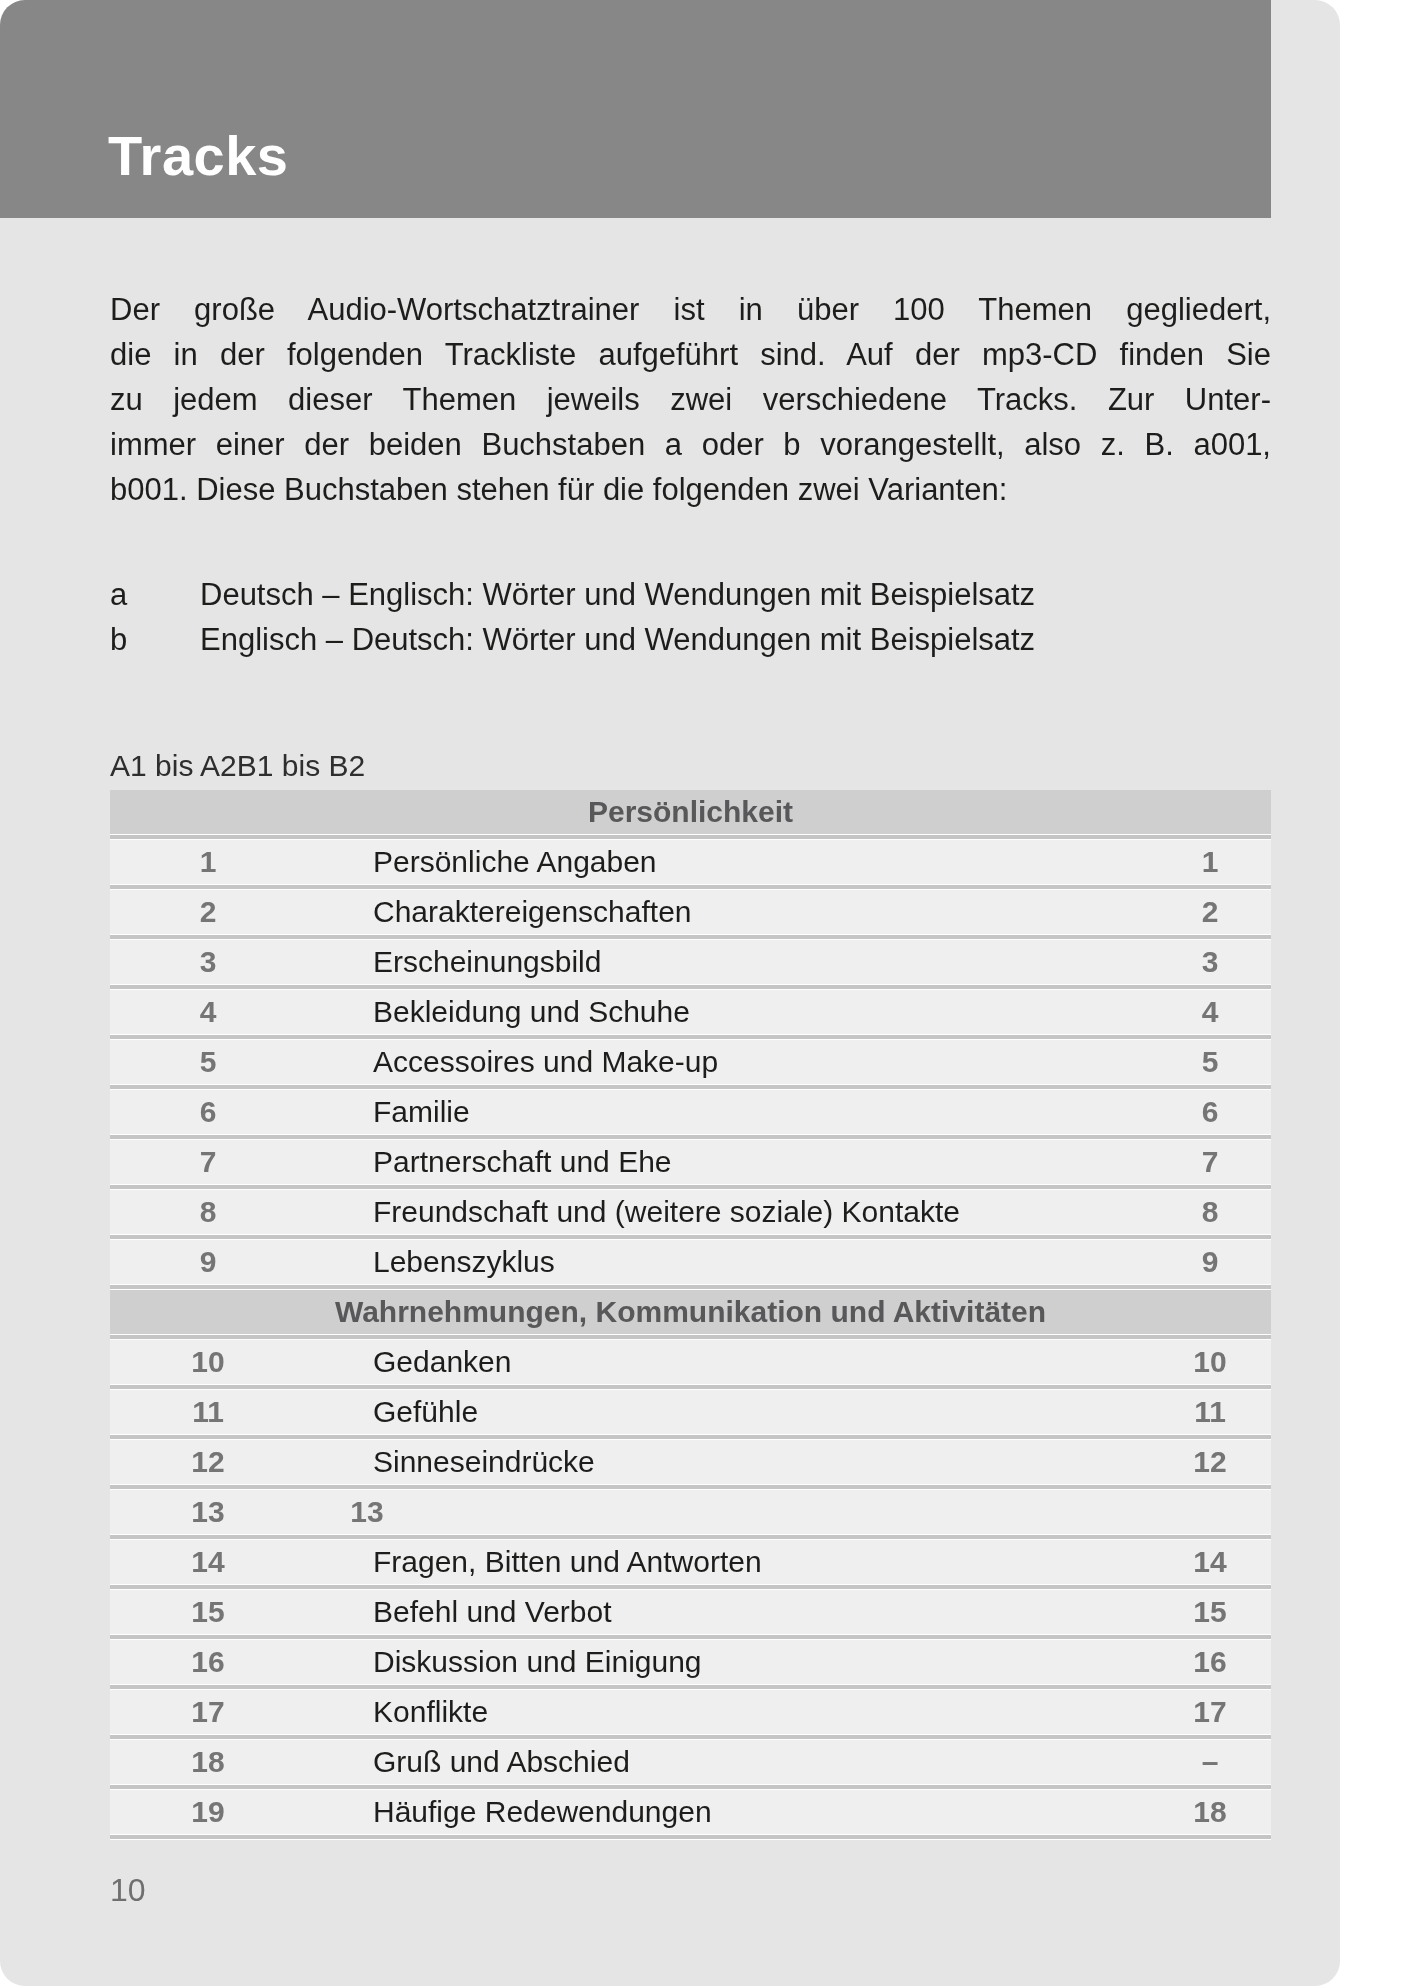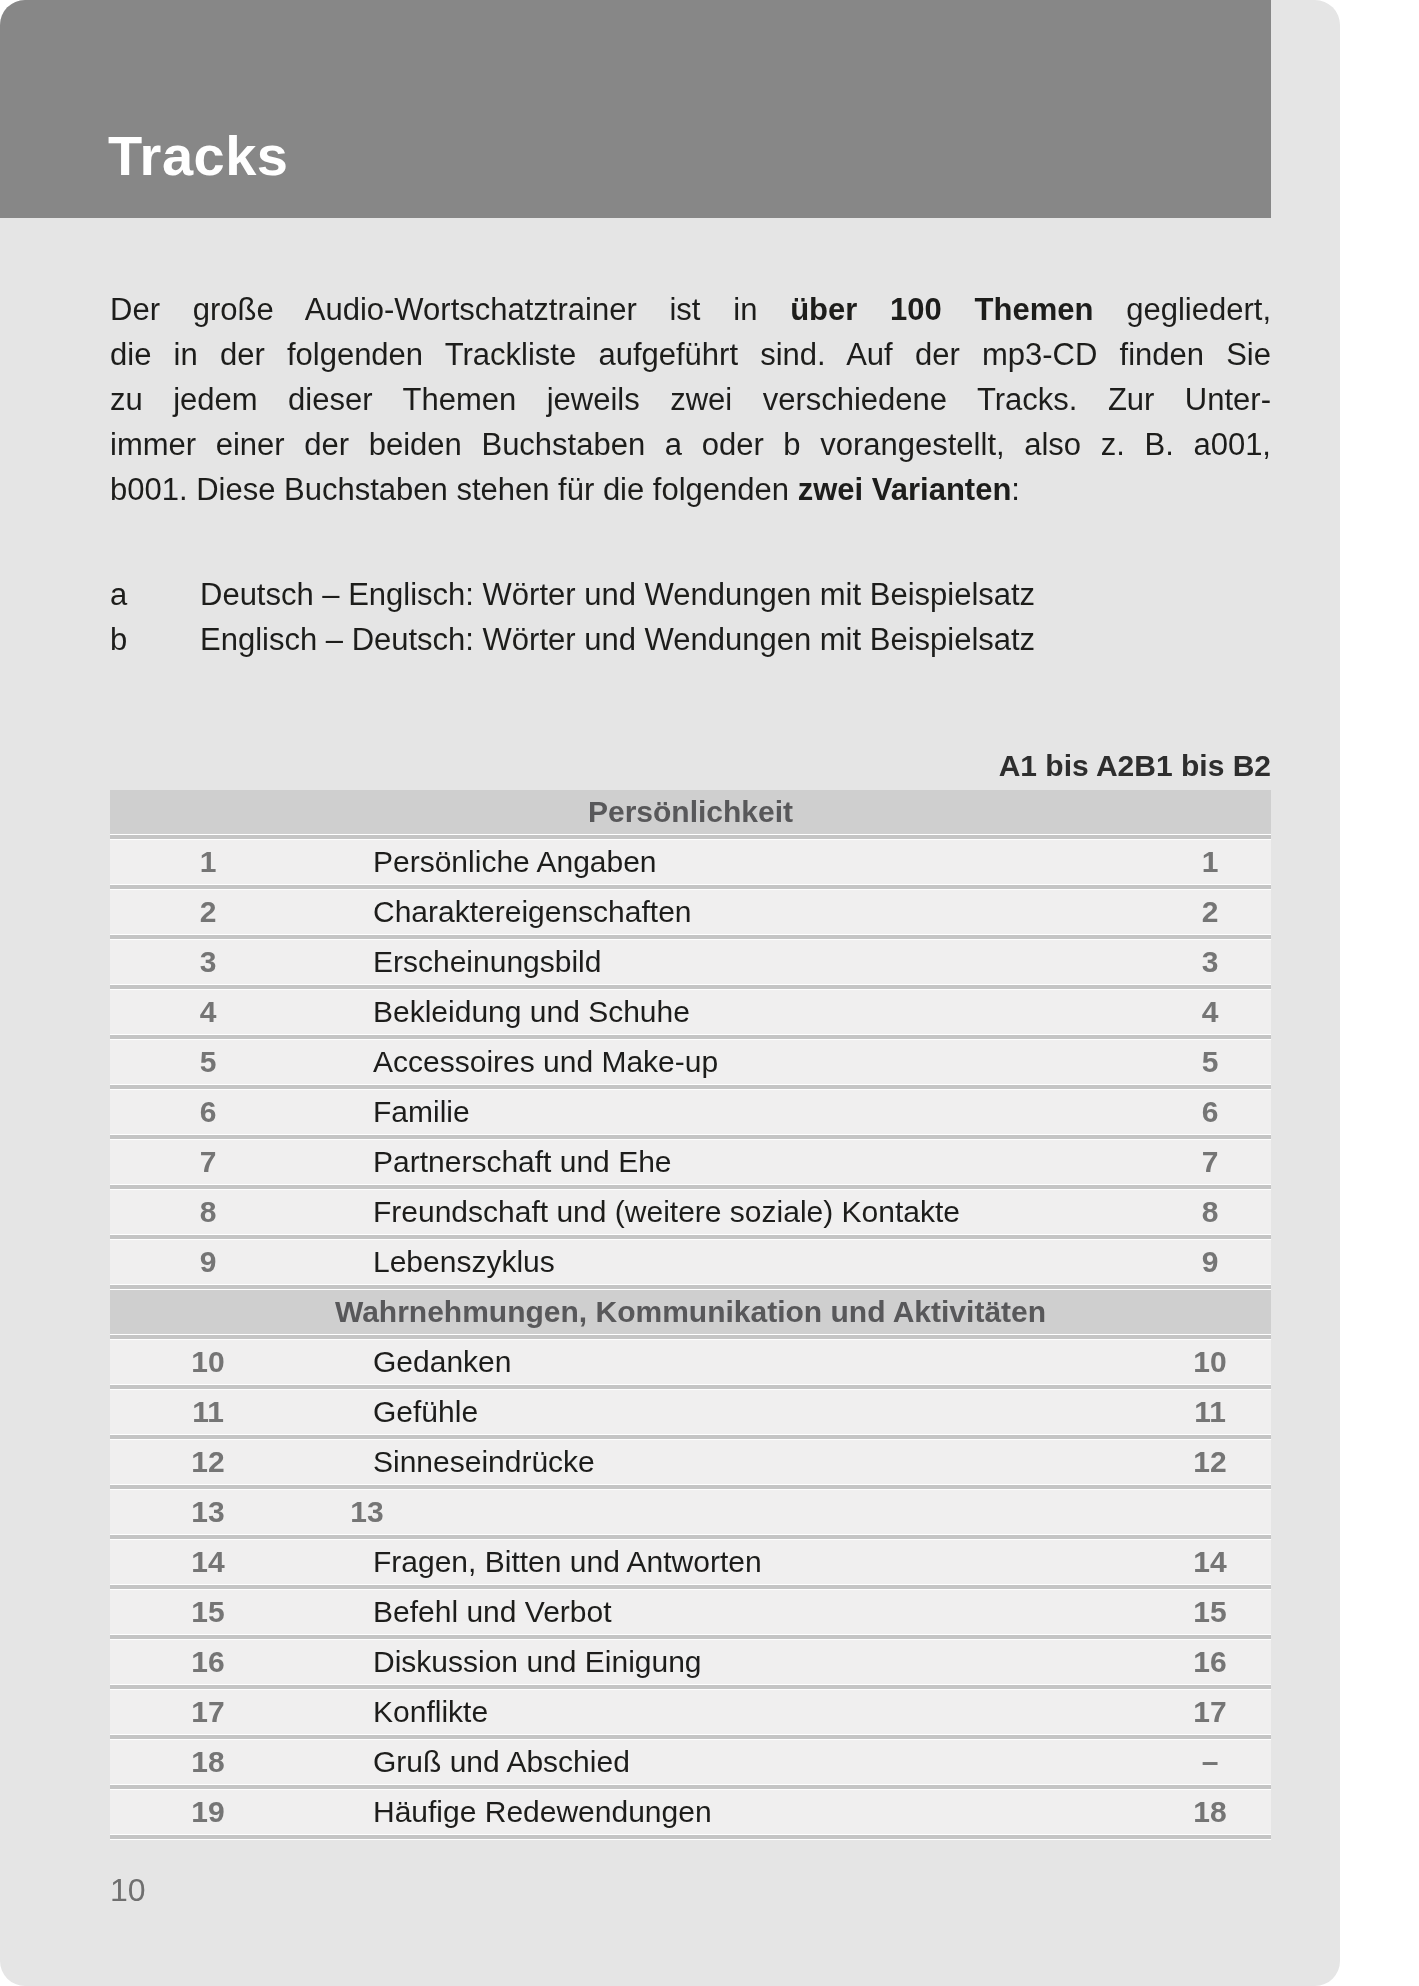--- a/index.html
+++ b/index.html
@@ -15,27 +15,27 @@
   *{margin:0;padding:0;box-sizing:border-box;}
   body{background:#ffffff;font-family:"Liberation Sans", sans-serif;}
   .page{position:relative;width:1340px;height:1986px;background:#e5e5e5;overflow:hidden;border-radius:25px;}
 
   .banner{position:absolute;left:0;top:0;width:1271px;height:218px;background:var(--banner-gray);}
   .banner h1{position:absolute;left:108px;top:128px;font-size:56px;font-weight:bold;color:#ffffff;line-height:1;letter-spacing:.5px;}
 
   .intro{position:absolute;left:110px;top:287px;width:1161px;font-size:31px;line-height:45px;color:var(--text-dark);}
   .pline{white-space:nowrap;}
   .pline.just{white-space:normal;text-align:justify;text-align-last:justify;}
-  .pline strong{font-weight:bold;}
+  .pline strong{font-weight:normal;}
 
   .variants{position:absolute;left:110px;top:572px;width:1161px;font-size:31px;line-height:45px;color:var(--text-dark);}
   .vrow{display:flex;}
   .vlabel{width:90px;flex:0 0 90px;}
 
-  .level-headers{position:absolute;left:110px;top:748px;width:1161px;display:flex;justify-content:flex-end;font-size:30px;font-weight:bold;color:#2e2e2e;line-height:36px;}
+  .level-headers{position:absolute;left:110px;top:748px;width:1161px;display:flex;justify-content:flex-start;font-size:30px;font-weight:normal;color:#2e2e2e;line-height:36px;}
 
   .ttable{position:absolute;left:110px;top:790px;width:1161px;}
   .tsection{height:44px;background:var(--section-bg);display:flex;align-items:center;justify-content:center;
             font-size:30px;font-weight:bold;color:var(--section-text);}
   .trow{height:44px;background:var(--row-bg);display:flex;align-items:center;font-size:30px;color:var(--text-dark);}
   .tnum{flex:0 0 196px;text-align:center;font-weight:bold;color:var(--num-gray);}
   .ttitle{flex:1 1 auto;padding-left:67px;}
   .tnum-r{flex:0 0 122px;text-align:center;font-weight:bold;color:var(--num-gray);}
   .tsep{height:6px;position:relative;background:#ffffff;}
   .tsep::after{content:"";position:absolute;left:0;right:0;top:1px;height:4px;background:var(--sep-gray);}

